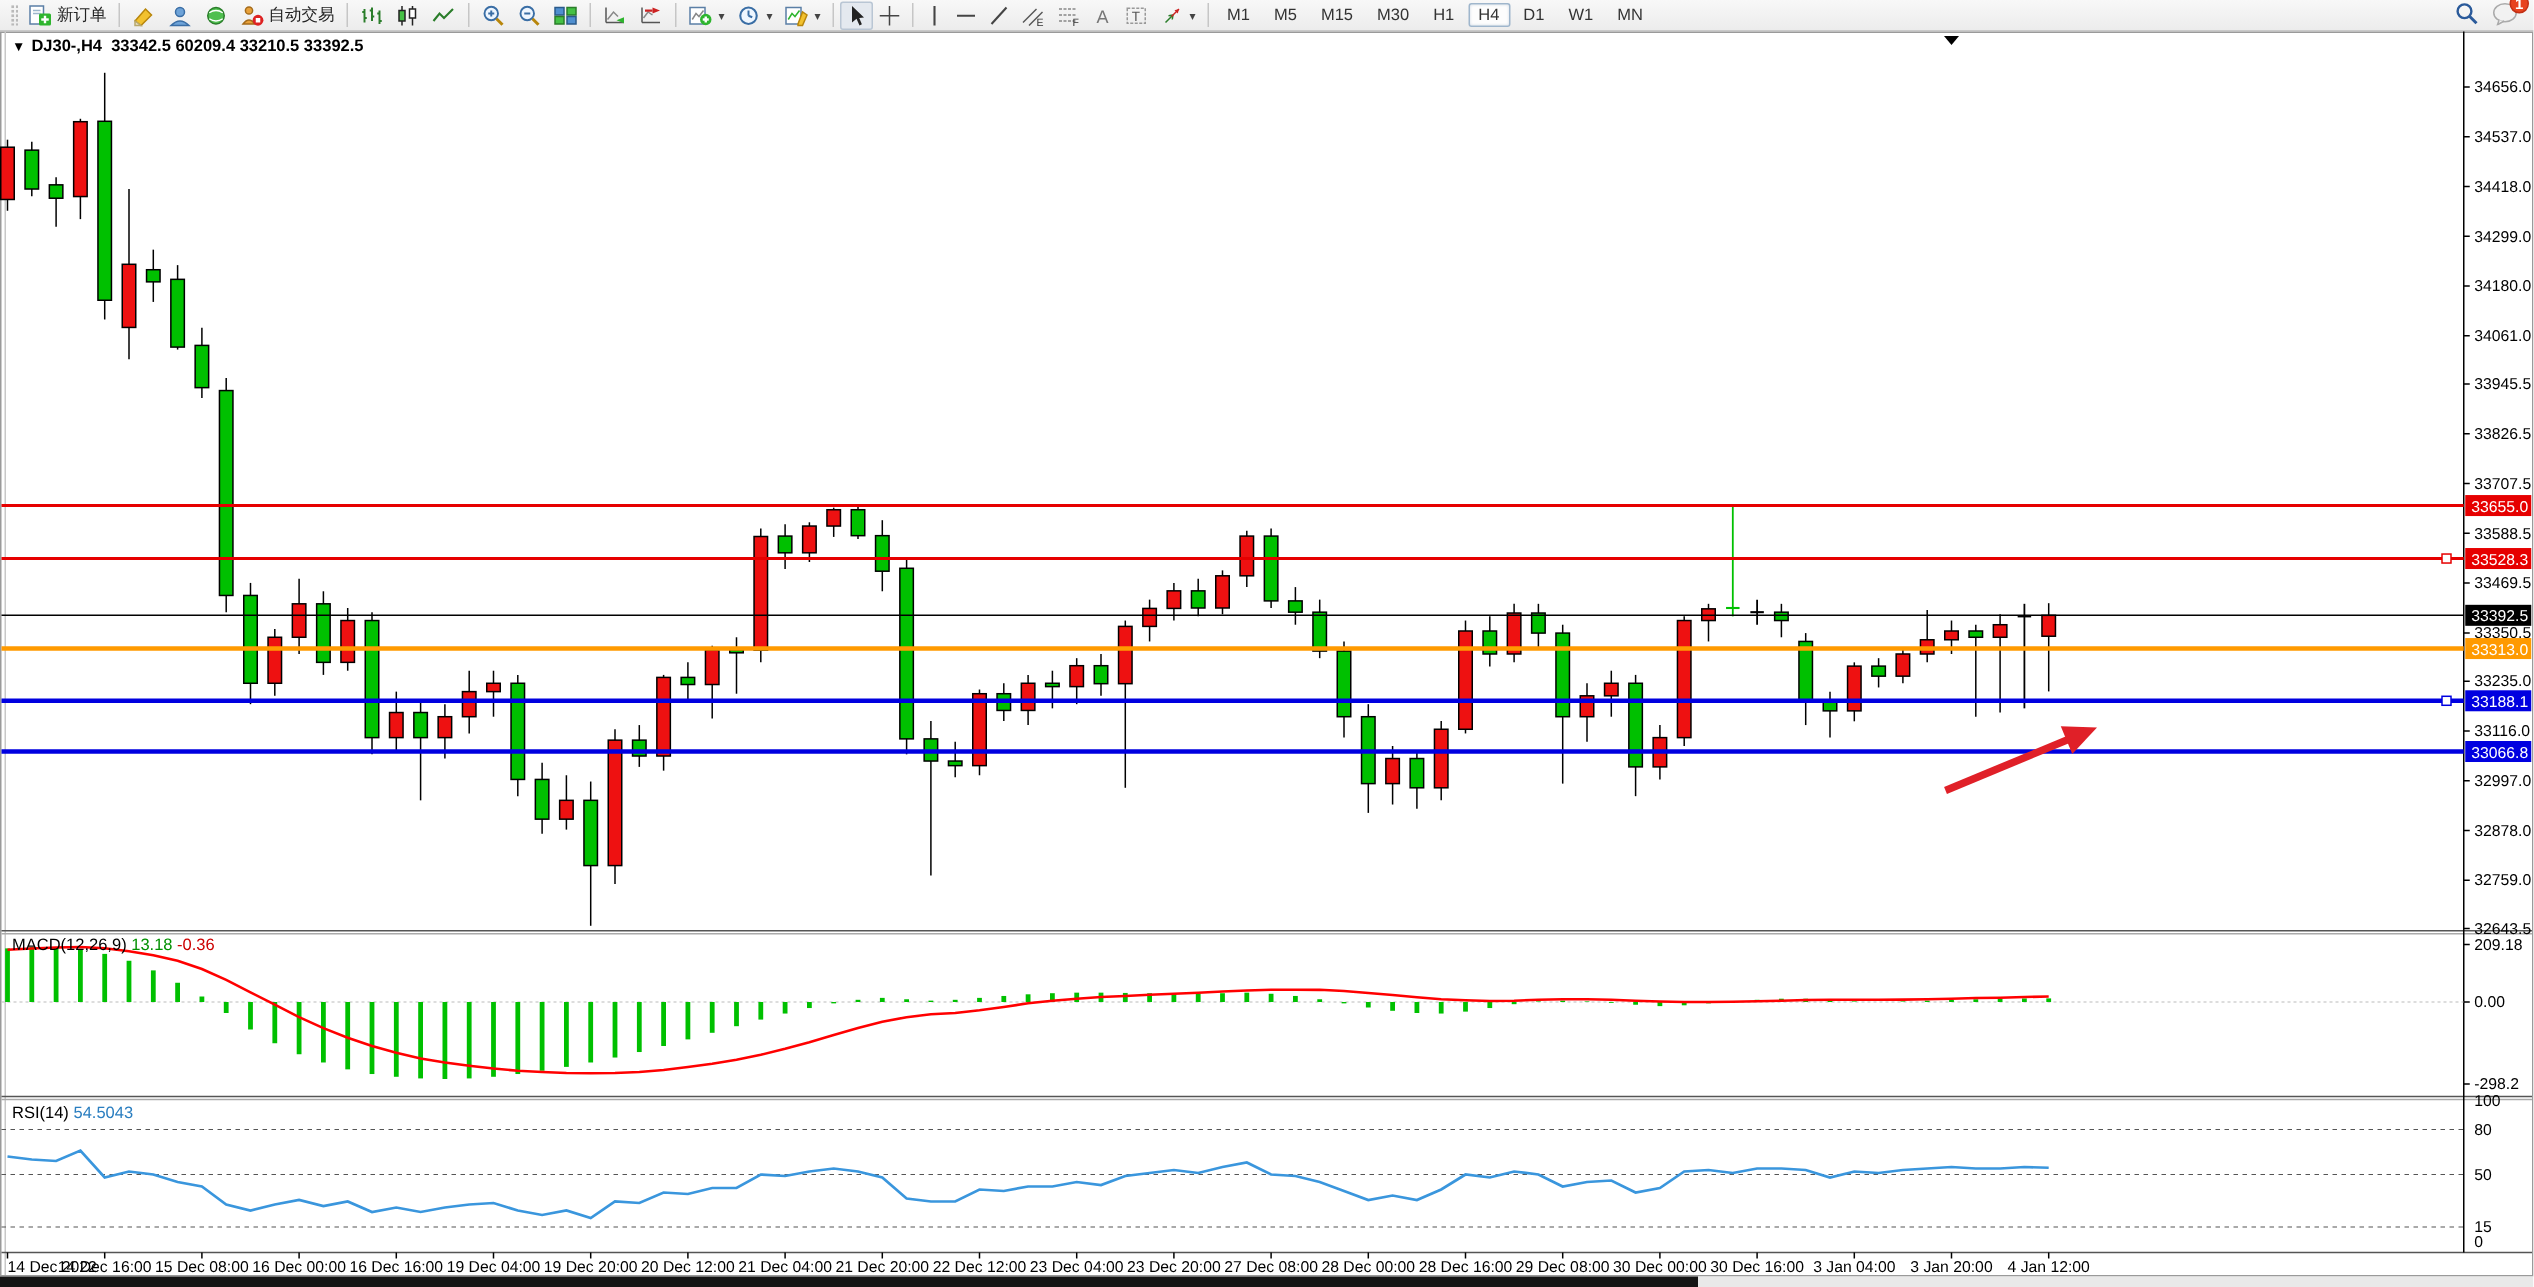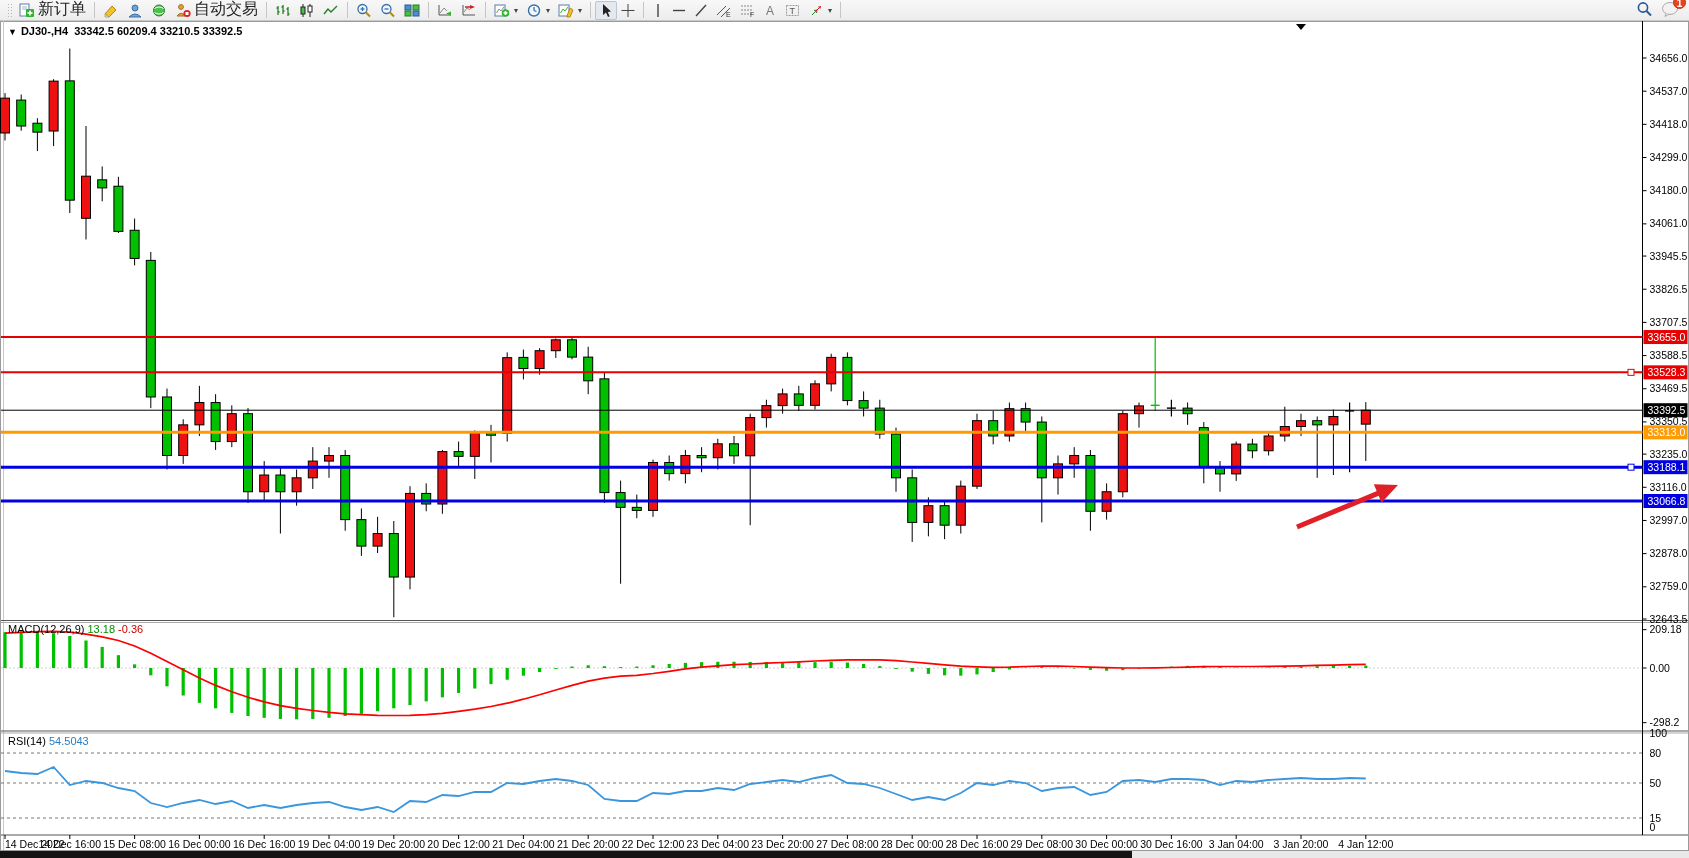--- a/index.html
+++ b/index.html
@@ -17,21 +17,21 @@
     font-size:12px;color:#222;white-space:nowrap;
   }
   .tb-group{display:flex;align-items:center;height:20px;}
   .tb-handle{width:5px;height:14px;margin:0 3px;
     background-image:radial-gradient(#b9b9b9 1px,transparent 1px);
     background-size:3px 3px;}
   .tb-sep{width:1px;height:16px;background:#c6c6c6;margin:0 4px;}
   .tb-btn{display:flex;align-items:center;gap:3px;padding:1px 3px;border-radius:2px;
     border:1px solid transparent;cursor:default;}
   .tb-btn svg{display:block;}
-  .tb-label{font-size:16px;line-height:18px;font-family:Liberation Mono, monospace;}
+  .tb-label{font-size:11px;line-height:18px;}
   .tf-btn{padding:1px 6px;font-size:11px;color:#333;border:1px solid transparent;border-radius:2px;margin:0 1px;}
   .tf-btn.active{background:#fdfdfd;border:1px solid #9fb6cc;box-shadow:inset 0 0 2px #cfd8e2;}
   .tb-right{margin-left:auto;display:flex;align-items:center;gap:8px;padding-right:6px;}
   .chat-wrap{position:relative;}
   .badge{
     position:absolute;top:-5px;right:-7px;min-width:13px;height:13px;border-radius:8px;
     background:#e8431f;color:#fff;font-size:10px;line-height:13px;text-align:center;
     padding:0 2px;font-weight:700;border:1px solid #c23015;box-sizing:border-box;}
   .caret{font-size:8px;color:#444;margin-left:1px;}
   
@@ -305,20 +305,31 @@
             <path d="M3,12 L8,7 M8,7 l-3,0.5 M8,7 l-0.5,3" stroke="#2a7d2a" fill="none"></path>
             <path d="M12,3 L7,8" stroke="#cc2222" fill="none"></path>
             <polygon points="12,3 9,3.8 11.2,6" fill="#cc2222"></polygon>
           </svg>
         </span>
       <span class="caret">▾</span>
     </div>
   </div>
   <div class="tb-sep"></div>
 
+  <div class="tb-group" id="tf-group">
+      <div class="tf-btn">M1</div>
+      <div class="tf-btn">M5</div>
+      <div class="tf-btn">M15</div>
+      <div class="tf-btn">M30</div>
+      <div class="tf-btn">H1</div>
+      <div class="tf-btn active">H4</div>
+      <div class="tf-btn">D1</div>
+      <div class="tf-btn">W1</div>
+      <div class="tf-btn">MN</div>
+    </div>
 
   <div class="tb-right">
     <span>
       <svg width="17" height="16">
           <circle cx="7" cy="6.5" r="4.6" fill="none" stroke="#2a5a9a" stroke-width="1.6"></circle>
           <line x1="10.5" y1="10" x2="15" y2="14.5" stroke="#2a5a9a" stroke-width="2"></line>
         </svg>
     </span>
     <span class="chat-wrap">
       <svg width="18" height="16">

